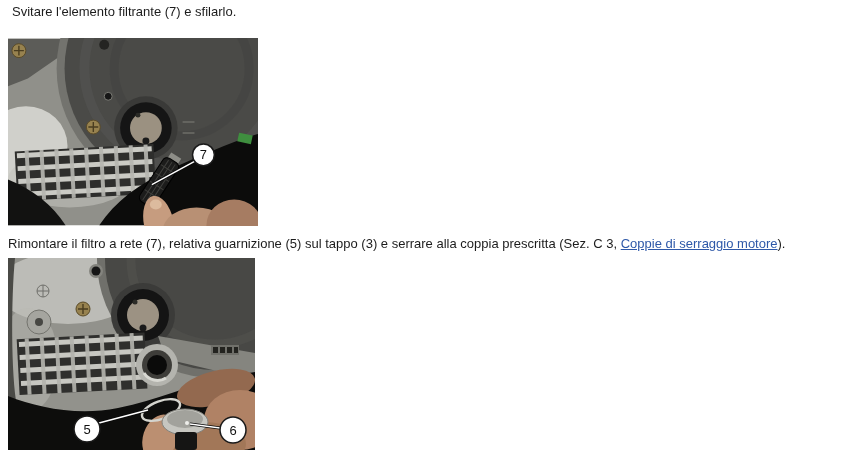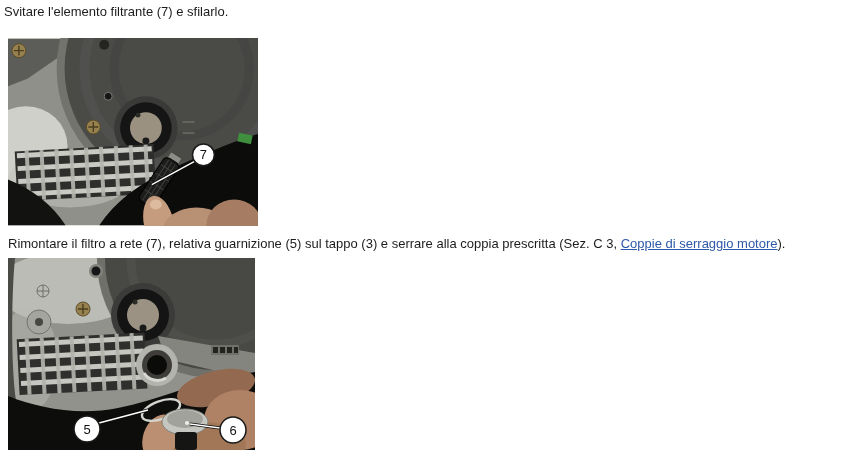--- a/index.html
+++ b/index.html
@@ -1,20 +1,20 @@
 <!DOCTYPE html>
 <html style="--link-color: #2e58a8; --text-color: #1c1c1c;"><head>
 <meta charset="utf-8">
 <style>
   html,body{margin:0;padding:0;}
   body{
     width:842px;height:456px;background:#ffffff;position:relative;overflow:hidden;
     font-family:"Liberation Sans",sans-serif;font-size:13px;color:var(--text-color,#1c1c1c);
   }
-  .step1{position:absolute;left:4px;top:4px;line-height:16px;white-space:nowrap;}
+  .step1{position:absolute;left:12px;top:4px;line-height:16px;white-space:nowrap;}
   .step2{position:absolute;left:8px;top:236px;line-height:16px;white-space:nowrap;}
   a.manual-link{color:var(--link-color,#2e58a8);text-decoration:underline;cursor:pointer;}
   .figure{position:absolute;}
   .figure1{left:8px;top:38px;width:250px;height:188px;}
   .figure2{left:8px;top:258px;width:247px;height:192px;}
   .figure svg{display:block;width:100%;height:100%;}
   .callout-num{font-family:"Liberation Sans",sans-serif;font-size:13px;fill:#111;}
 </style>
 </head>
 <body>

